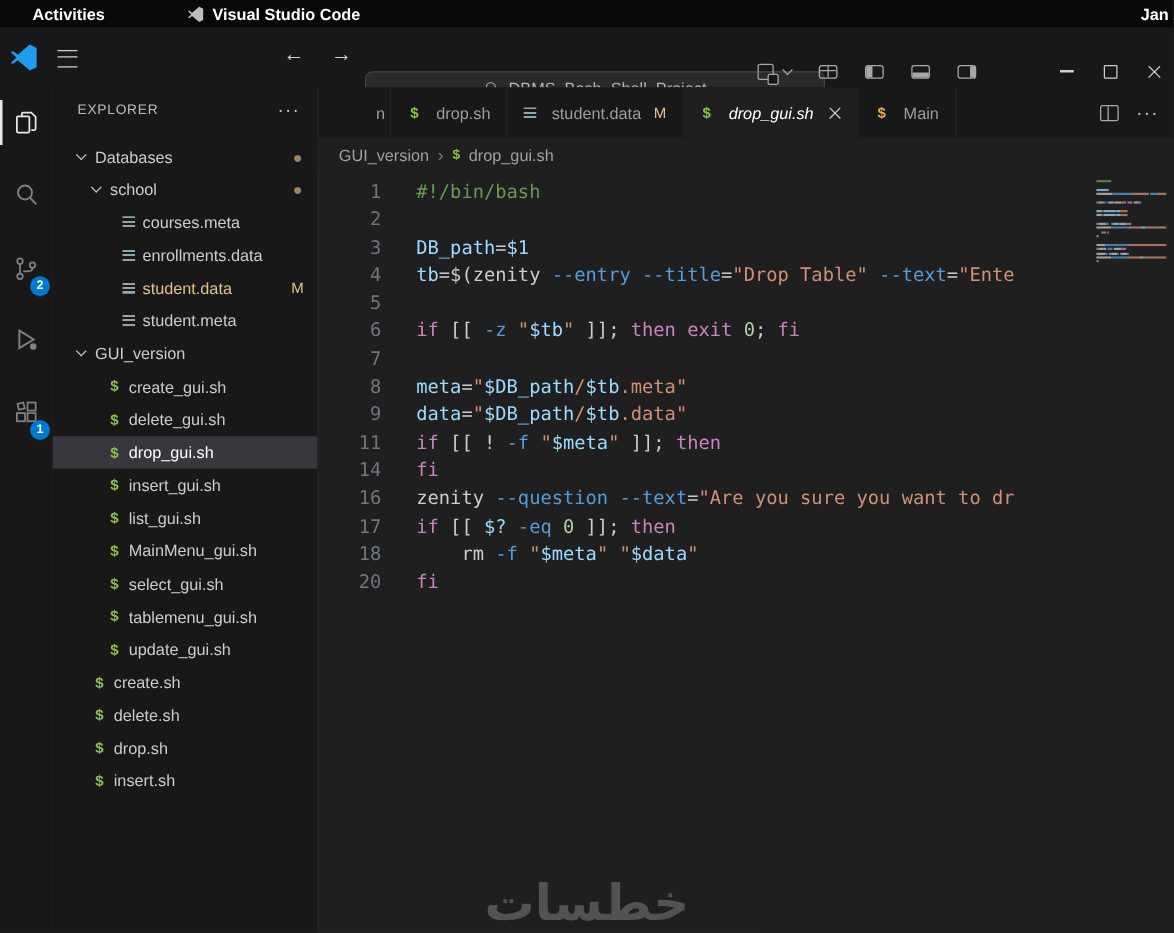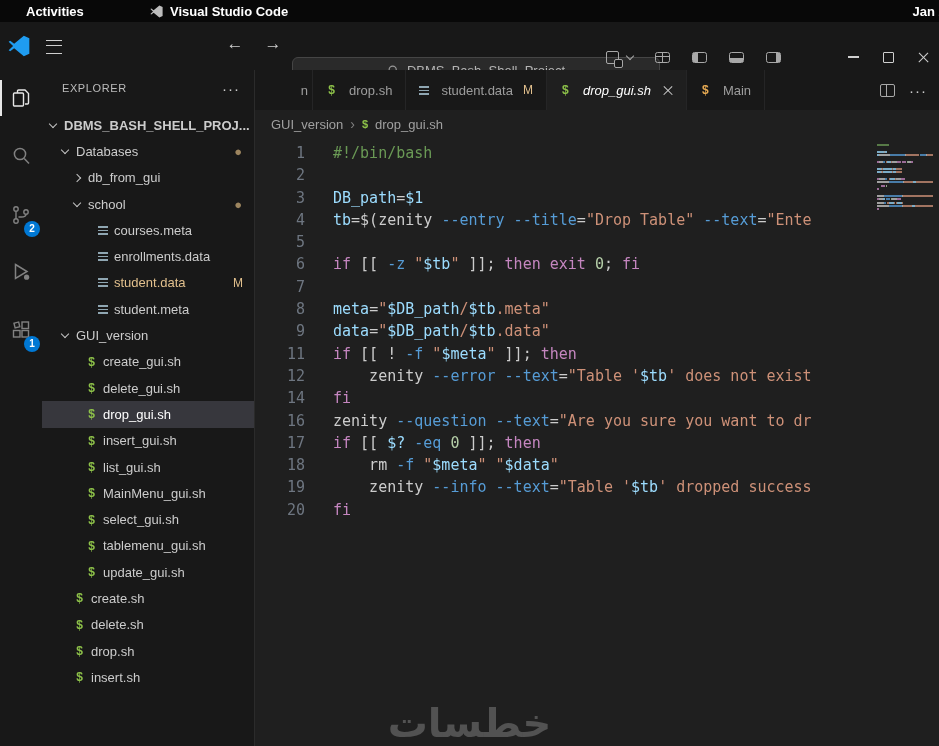--- a/index.html
+++ b/index.html
@@ -196,32 +196,24 @@
       <span class="act-badge">1</span>
     </div>
   </div>
 
   <div id="sidebar">
     <div class="sb-header">
       <span>EXPLORER</span>
       <span class="more">···</span>
     </div>
     <div id="tree">
-        <div class="tree-row" style="padding-left: 8px;">
-          <span class="chev down"></span>
-          <span class="tlabel root">DBMS_BASH_SHELL_PROJ...</span>
-        </div>
         <div class="tree-row" style="padding-left: 20px;">
           <span class="chev down"></span>
           <span class="tlabel">Databases</span>
           <span class="gitdot">●</span>
-        </div>
-        <div class="tree-row" style="padding-left: 32px;">
-          <span class="chev"></span>
-          <span class="tlabel">db_from_gui</span>
         </div>
         <div class="tree-row" style="padding-left: 32px;">
           <span class="chev down"></span>
           <span class="tlabel">school</span>
           <span class="gitdot">●</span>
         </div>
         <div class="tree-row" style="padding-left: 56px;">
           <span class="ficon databars"></span>
           <span class="tlabel">courses.meta</span>
         </div>
@@ -369,42 +361,34 @@
           </div>
           <div class="cl-row">
             <span class="ln">9</span>
             <span class="lc"><span style="color: rgb(156, 220, 254);">data</span><span style="color: rgb(204, 204, 204);">=</span><span style="color: rgb(206, 145, 120);">"</span><span style="color: rgb(156, 220, 254);">$DB_path</span><span style="color: rgb(206, 145, 120);">/</span><span style="color: rgb(156, 220, 254);">$tb</span><span style="color: rgb(206, 145, 120);">.data"</span></span>
           </div>
           <div class="cl-row">
             <span class="ln">11</span>
             <span class="lc"><span style="color: rgb(197, 134, 192);">if</span><span style="color: rgb(204, 204, 204);"> [[ ! </span><span style="color: rgb(86, 156, 214);">-f</span><span style="color: rgb(204, 204, 204);"> </span><span style="color: rgb(206, 145, 120);">"</span><span style="color: rgb(156, 220, 254);">$meta</span><span style="color: rgb(206, 145, 120);">"</span><span style="color: rgb(204, 204, 204);"> ]]; </span><span style="color: rgb(197, 134, 192);">then</span></span>
           </div>
           <div class="cl-row">
-            <span class="ln">12</span>
-            <span class="lc"><span style="color: rgb(204, 204, 204);">    zenity </span><span style="color: rgb(86, 156, 214);">--error --text</span><span style="color: rgb(204, 204, 204);">=</span><span style="color: rgb(206, 145, 120);">"Table '</span><span style="color: rgb(156, 220, 254);">$tb</span><span style="color: rgb(206, 145, 120);">' does not exist</span></span>
-          </div>
-          <div class="cl-row">
             <span class="ln">14</span>
             <span class="lc"><span style="color: rgb(197, 134, 192);">fi</span></span>
           </div>
           <div class="cl-row">
             <span class="ln">16</span>
             <span class="lc"><span style="color: rgb(204, 204, 204);">zenity </span><span style="color: rgb(86, 156, 214);">--question --text</span><span style="color: rgb(204, 204, 204);">=</span><span style="color: rgb(206, 145, 120);">"Are you sure you want to dr</span></span>
           </div>
           <div class="cl-row">
             <span class="ln">17</span>
             <span class="lc"><span style="color: rgb(197, 134, 192);">if</span><span style="color: rgb(204, 204, 204);"> [[ </span><span style="color: rgb(156, 220, 254);">$?</span><span style="color: rgb(204, 204, 204);"> </span><span style="color: rgb(86, 156, 214);">-eq</span><span style="color: rgb(204, 204, 204);"> </span><span style="color: rgb(181, 206, 168);">0</span><span style="color: rgb(204, 204, 204);"> ]]; </span><span style="color: rgb(197, 134, 192);">then</span></span>
           </div>
           <div class="cl-row">
             <span class="ln">18</span>
             <span class="lc"><span style="color: rgb(204, 204, 204);">    rm </span><span style="color: rgb(86, 156, 214);">-f</span><span style="color: rgb(204, 204, 204);"> </span><span style="color: rgb(206, 145, 120);">"</span><span style="color: rgb(156, 220, 254);">$meta</span><span style="color: rgb(206, 145, 120);">"</span><span style="color: rgb(204, 204, 204);"> </span><span style="color: rgb(206, 145, 120);">"</span><span style="color: rgb(156, 220, 254);">$data</span><span style="color: rgb(206, 145, 120);">"</span></span>
-          </div>
-          <div class="cl-row">
-            <span class="ln">19</span>
-            <span class="lc"><span style="color: rgb(204, 204, 204);">    zenity </span><span style="color: rgb(86, 156, 214);">--info --text</span><span style="color: rgb(204, 204, 204);">=</span><span style="color: rgb(206, 145, 120);">"Table '</span><span style="color: rgb(156, 220, 254);">$tb</span><span style="color: rgb(206, 145, 120);">' dropped success</span></span>
           </div>
           <div class="cl-row">
             <span class="ln">20</span>
             <span class="lc"><span style="color: rgb(197, 134, 192);">fi</span></span>
           </div>
         </div>
       <div id="minimap">
           <div class="mm-line">
             <span class="mm-seg" style="width: 11.55px; background: rgb(106, 153, 85);"></span>
           </div>

